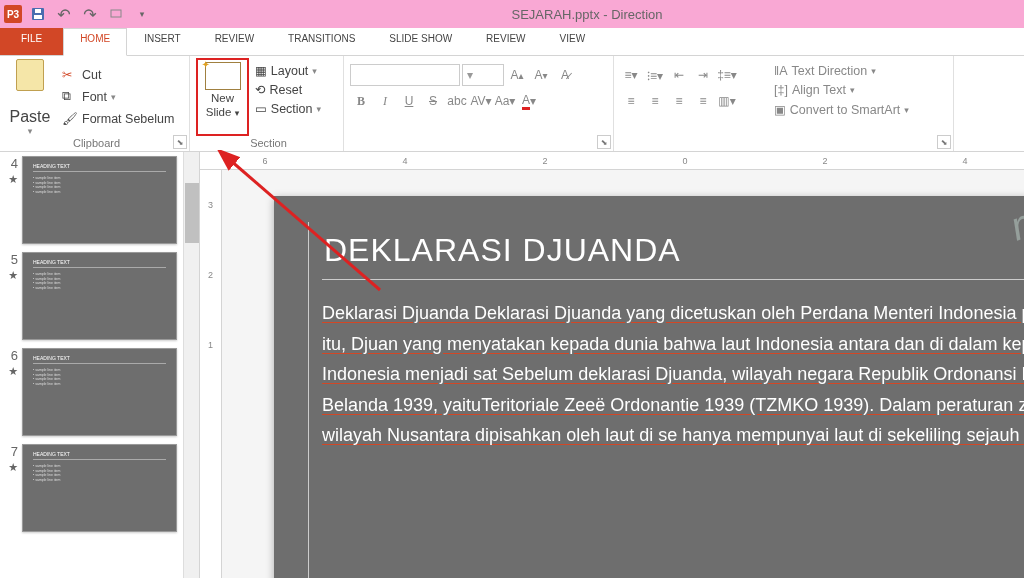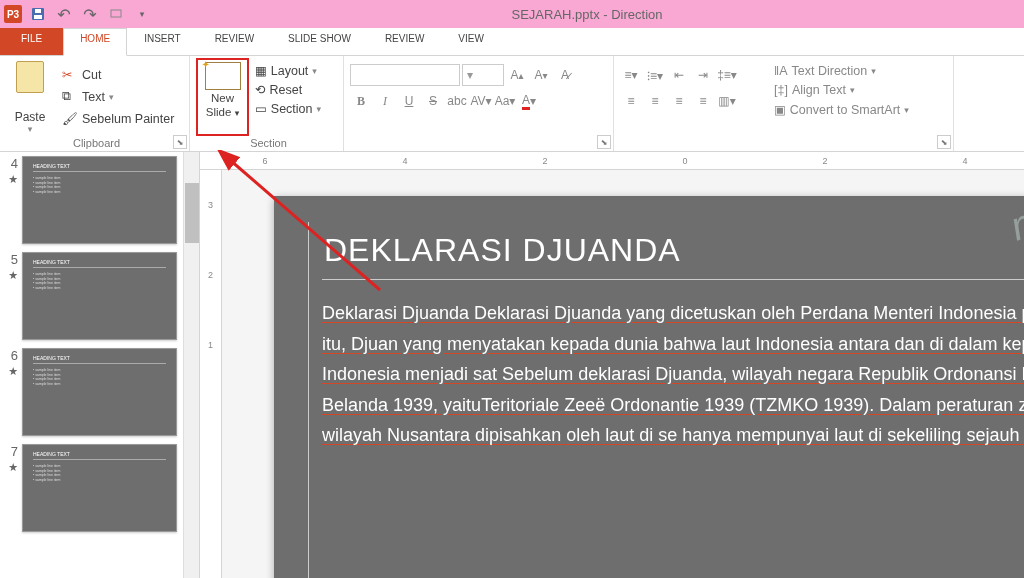--- a/index.html
+++ b/index.html
@@ -22,21 +22,21 @@
 .ribbon { height: 96px; background: #fff; border-bottom: 1px solid #d4d4d4; display: flex; }
 .ribbon-group { border-right: 1px solid #e0e0e0; padding: 2px 6px; display: flex; flex-direction: column; position: relative; }
 .group-label { position: absolute; bottom: 2px; left: 4px; right: 0; text-align: center; font-size: 11px; color: #777; }
 .group-launcher { position: absolute; bottom: 2px; right: 2px; width: 14px; height: 14px; border: 1px solid #ccc; font-size: 8px; display: flex; align-items: center; justify-content: center; color: #777; }
 
 
 .clipboard { width: 190px; }
 .clipboard-body { display: flex; gap: 4px; height: 78px; }
 .paste-btn { display: flex; flex-direction: column; align-items: center; justify-content: center; width: 48px; cursor: pointer; }
 .paste-icon { width: 28px; height: 32px; background: #f5e6a8; border: 1px solid #c0a050; border-radius: 2px; }
-.paste-label { font-size: 12px; color: #444; margin-top: 17px; }
+.paste-label { font-size: 16px; color: #444; margin-top: 17px; }
 .clipboard-col { display: flex; flex-direction: column; gap: 2px; justify-content: center; }
 .clip-item { display: flex; align-items: center; gap: 4px; font-size: 12.5px; color: #444; padding: 2px 4px; cursor: pointer; }
 .clip-icon { width: 16px; height: 16px; display: inline-block; }
 .scissors { color: #d24726; }
 
 
 .slides-group { width: 154px; }
 .slides-body { display: flex; gap: 4px; height: 78px; }
 .new-slide { display: flex; flex-direction: column; align-items: center; width: 53px; padding: 2px; cursor: pointer; border: 2px solid #d22; }
 .new-slide-icon { width: 36px; height: 28px; border: 1px solid #a08040; background: #fff; position: relative; }
@@ -115,20 +115,21 @@
     <div class="qat-btn" style="font-size:9px">▾</div>
   </div>
   <div class="title-text">SEJARAH.pptx - Direction</div>
 </div>
 
 <div class="ribbon-tabs">
   <div class="ribbon-tab file">FILE</div>
   <div class="ribbon-tab active">HOME</div>
   <div class="ribbon-tab">INSERT</div>
   <div class="ribbon-tab">REVIEW</div>
+  <div class="ribbon-tab">TRANSITIONS</div>
   <div class="ribbon-tab">SLIDE SHOW</div>
   <div class="ribbon-tab">REVIEW</div>
   <div class="ribbon-tab">VIEW</div>
 </div>
 
 <div class="ribbon">
 
   <div class="ribbon-group clipboard">
     <div class="clipboard-body">
       <div class="paste-btn">
@@ -136,26 +137,26 @@
         <div class="paste-label">Paste</div>
         <div style="font-size:9px;color:#888">▾</div>
       </div>
       <div class="clipboard-col">
         <div class="clip-item">
             <span class="clip-icon scissors">✂</span>
             <span>Cut</span>
           </div>
         <div class="clip-item">
             <span class="clip-icon">⧉</span>
-            <span>Text</span>
+            <span>Font</span>
             <span style="font-size:9px;color:#888">▾</span>
           </div>
         <div class="clip-item">
             <span class="clip-icon">🖌</span>
-            <span>Sebelum Painter</span>
+            <span>Format Sebelum</span>
           </div>
       </div>
     </div>
     <div class="group-label">Clipboard</div>
     <div class="group-launcher">⬊</div>
   </div>
 
   <div class="ribbon-group slides-group">
     <div class="slides-body">
       <div class="new-slide">

